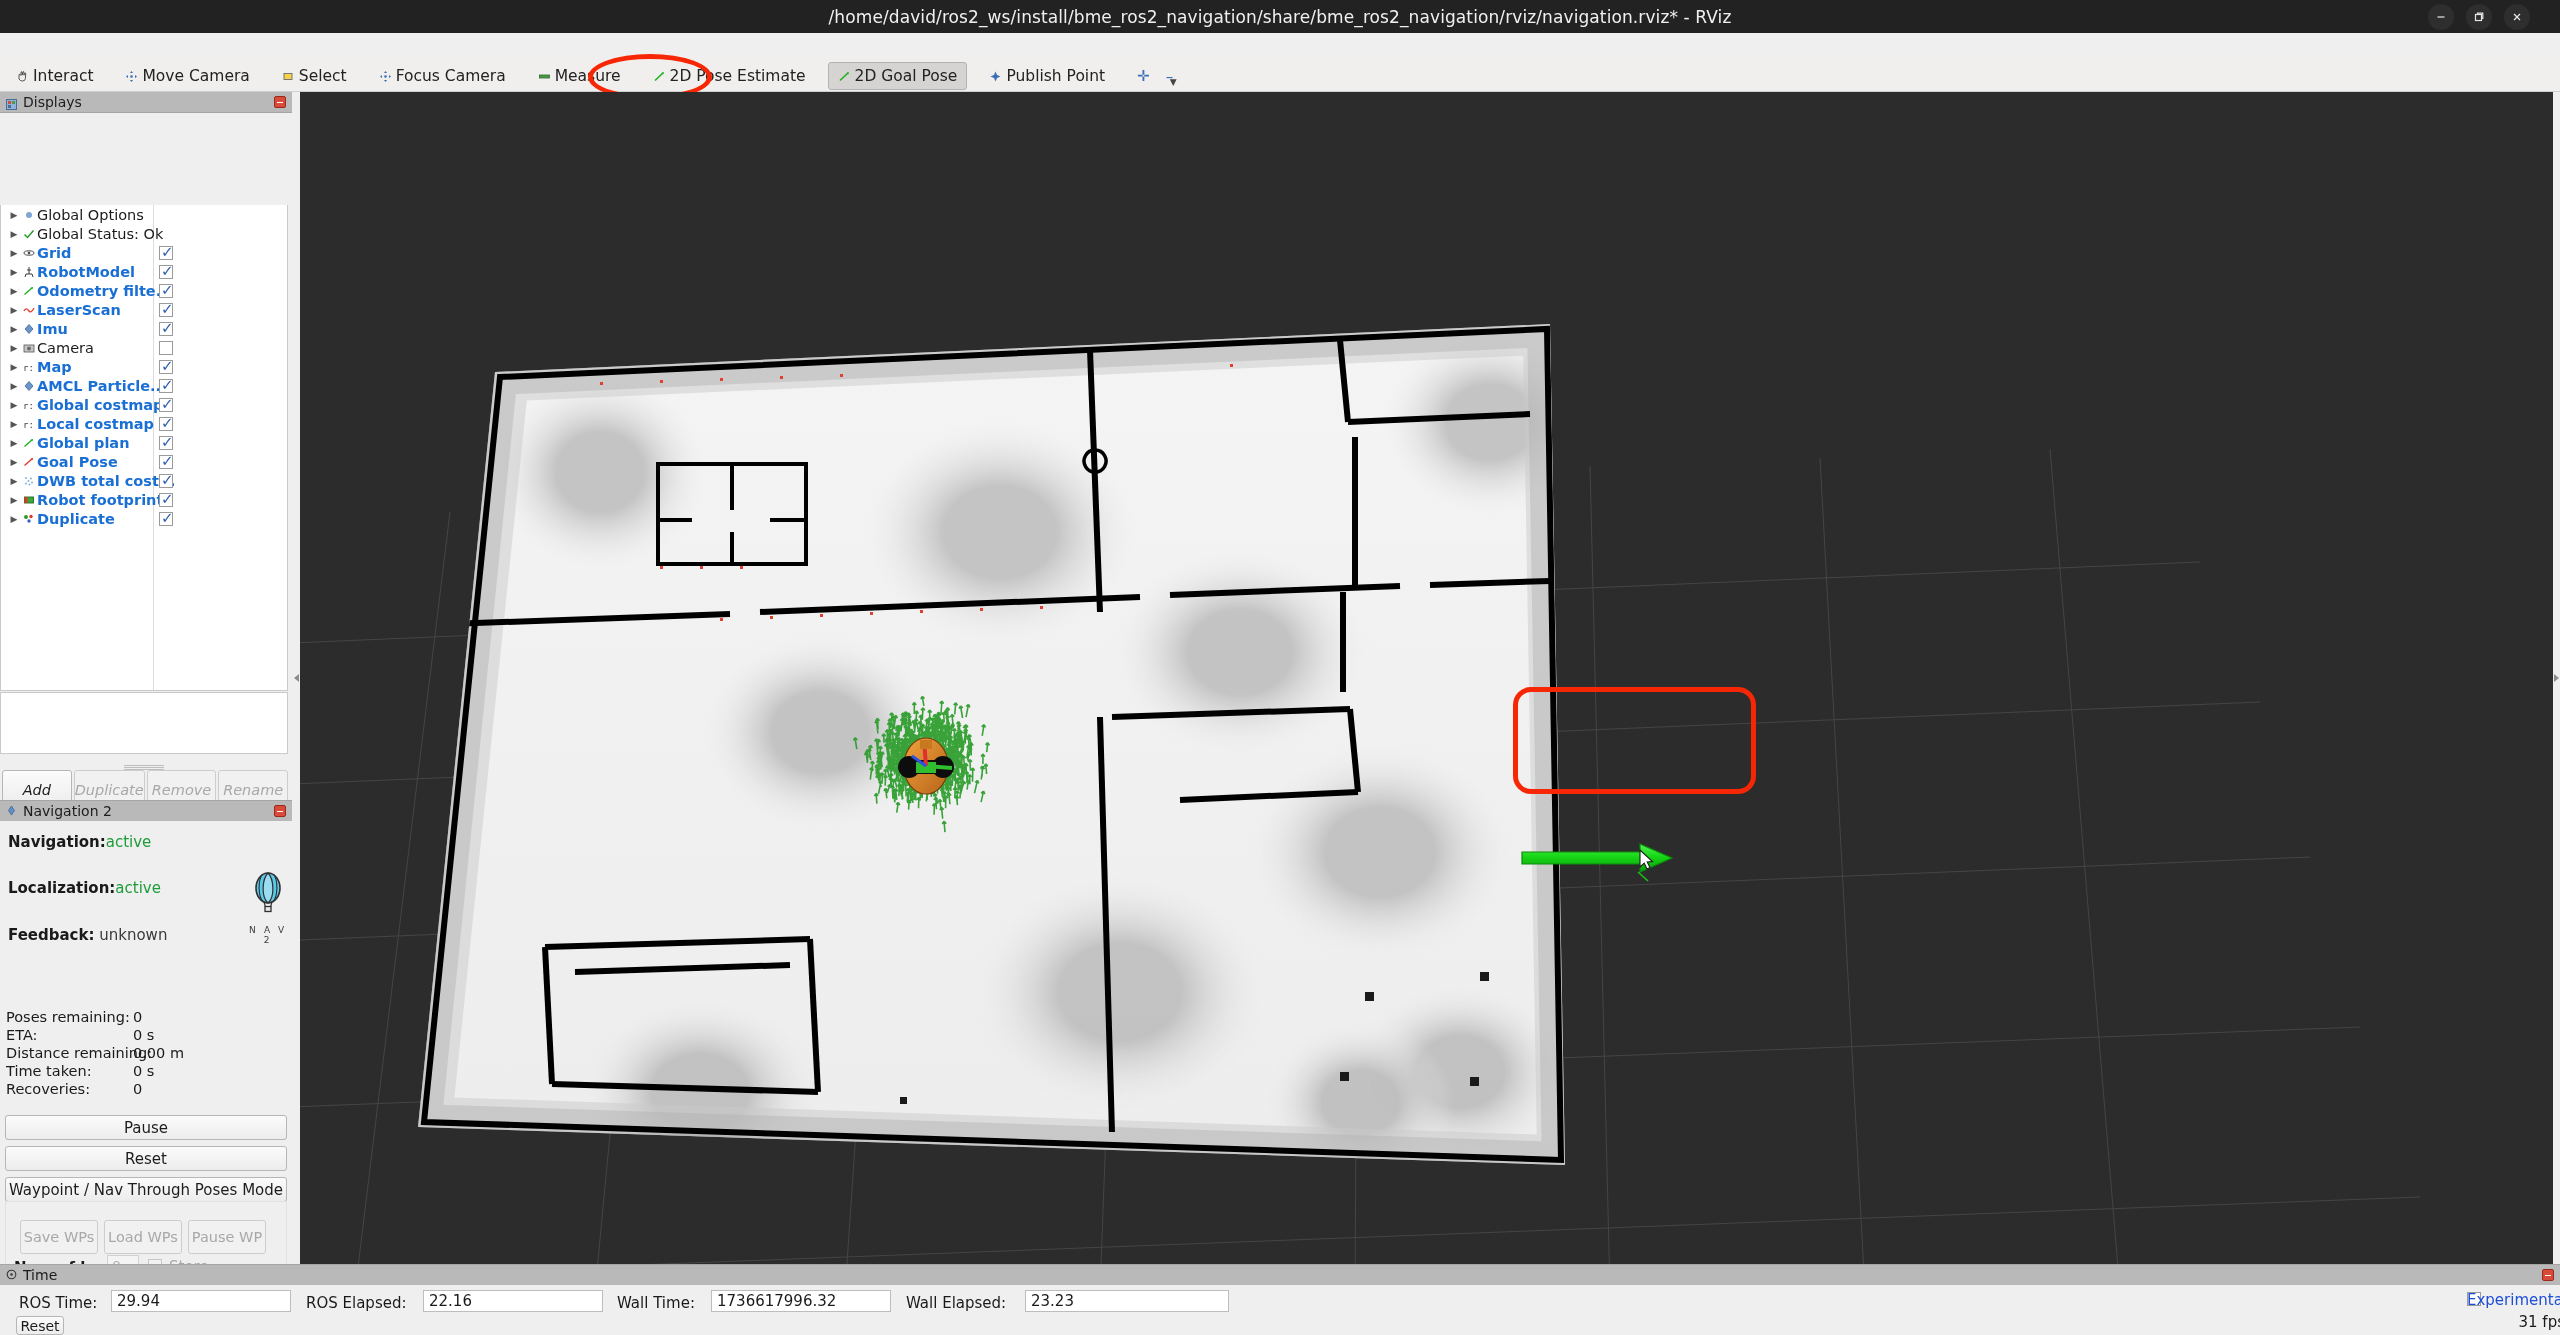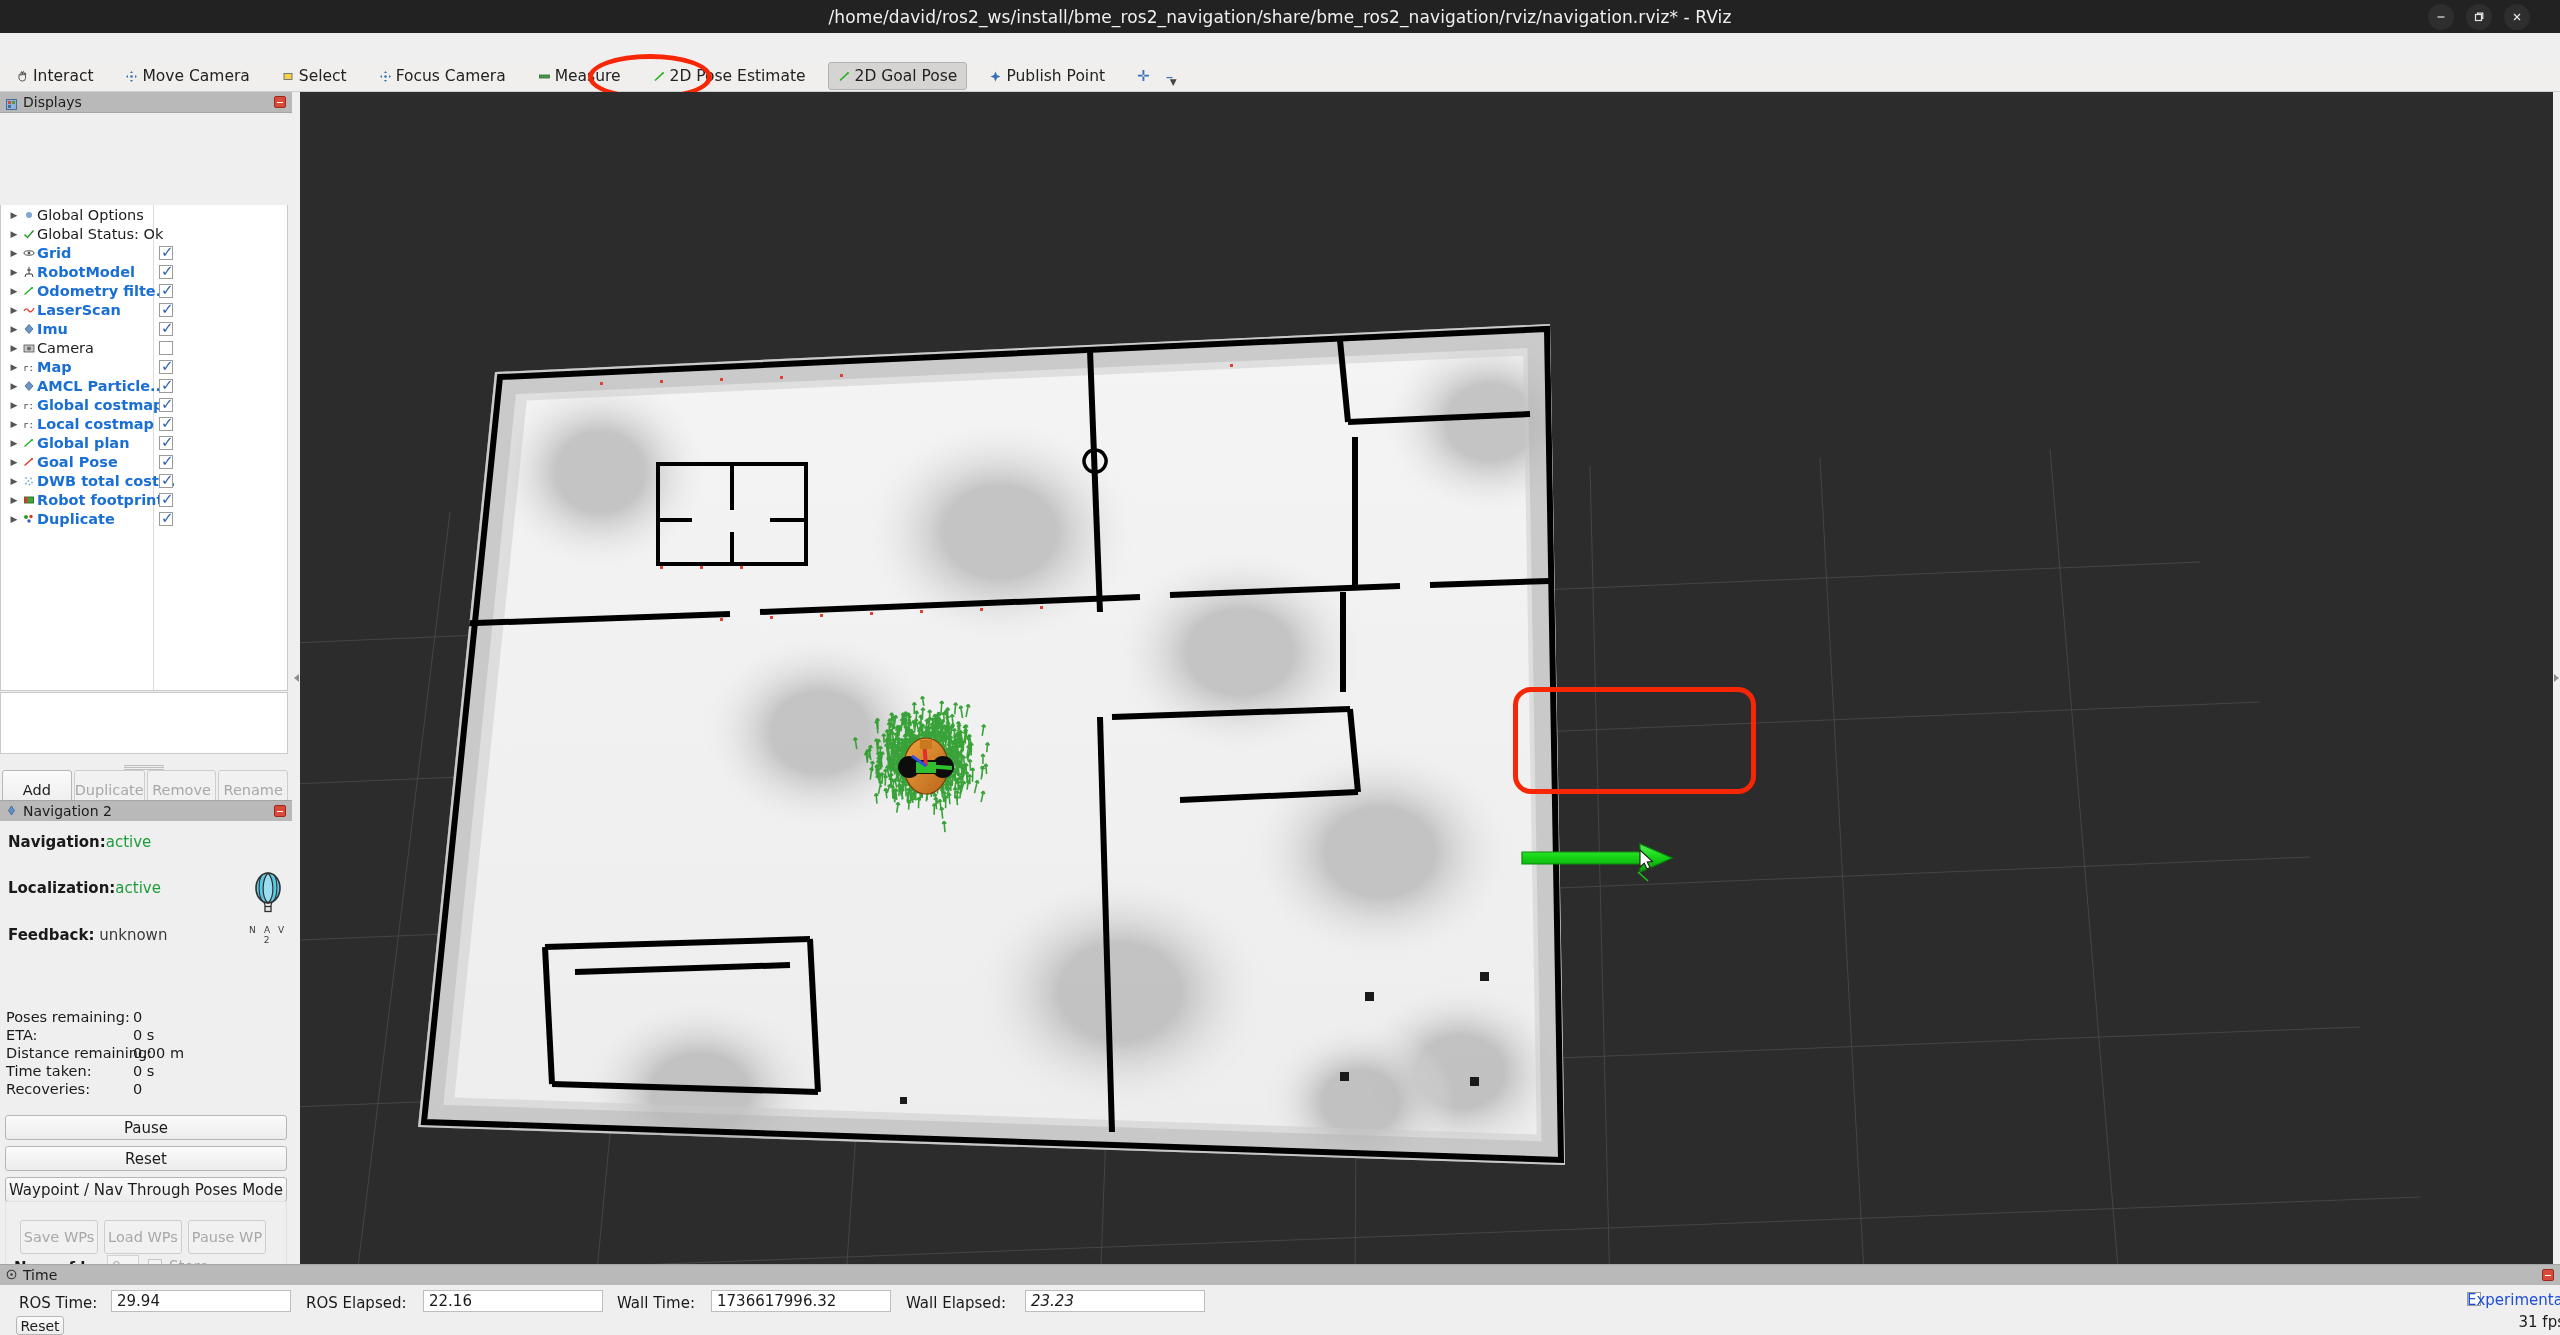--- a/index.html
+++ b/index.html
@@ -133,21 +133,21 @@
   }
 
   .btn-row {
     position:absolute; left:2px; top:678px; width:286px;
     display:flex; gap:2px;
   }
   .qbtn {
     flex:1; height:39px; font-size:14.5px;
     background: linear-gradient(#fbfbfb,#ececec);
     border:1px solid #b6b6b6; border-radius:3px;
-    color:#1c1c1c; display:flex; align-items:center; justify-content:center;
+    color:#1c1c1c; display:flex; align-items:center; justify-content:center;font-style:italic;
   }
   .qbtn.dis { color:#a8a8a8; background:#f1f1f1; border-color:#cdcdcd; }
 
   .nav2-header {
     position:absolute; left:0; top:708px; width:292px; height:21px;
     background:#b9b9b9; border-top:1px solid #a5a5a5;
     display:flex; align-items:center; padding:0 6px; gap:6px;
     font-size:14px; color:#1c1c1c;
   }
   .nav2-header .ph-close {
@@ -844,21 +844,21 @@
   </div>
 
   <div class="time-body">
     <div class="tf-label" style="left:6px;">ROS Time:</div>
     <div class="tf-input" style="left:98px; width:180px;">29.94</div>
     <div class="tf-label" style="left:293px;">ROS Elapsed:</div>
     <div class="tf-input" style="left:410px; width:180px;">22.16</div>
     <div class="tf-label" style="left:604px;">Wall Time:</div>
     <div class="tf-input" style="left:698px; width:180px;">1736617996.32</div>
     <div class="tf-label" style="left:893px;">Wall Elapsed:</div>
-    <div class="tf-input" style="left:1012px; width:180px;font-style:italic;">23.23</div>
+    <div class="tf-input" style="left:1012px; width:204px;">23.23</div>
 
     <div class="reset-sm">Reset</div>
 
     <div class="exp-chk"></div>
     <div class="exp-label">Experimental</div>
     <div class="fps-label">31 fps</div>
   </div>
 
 </div>
 

